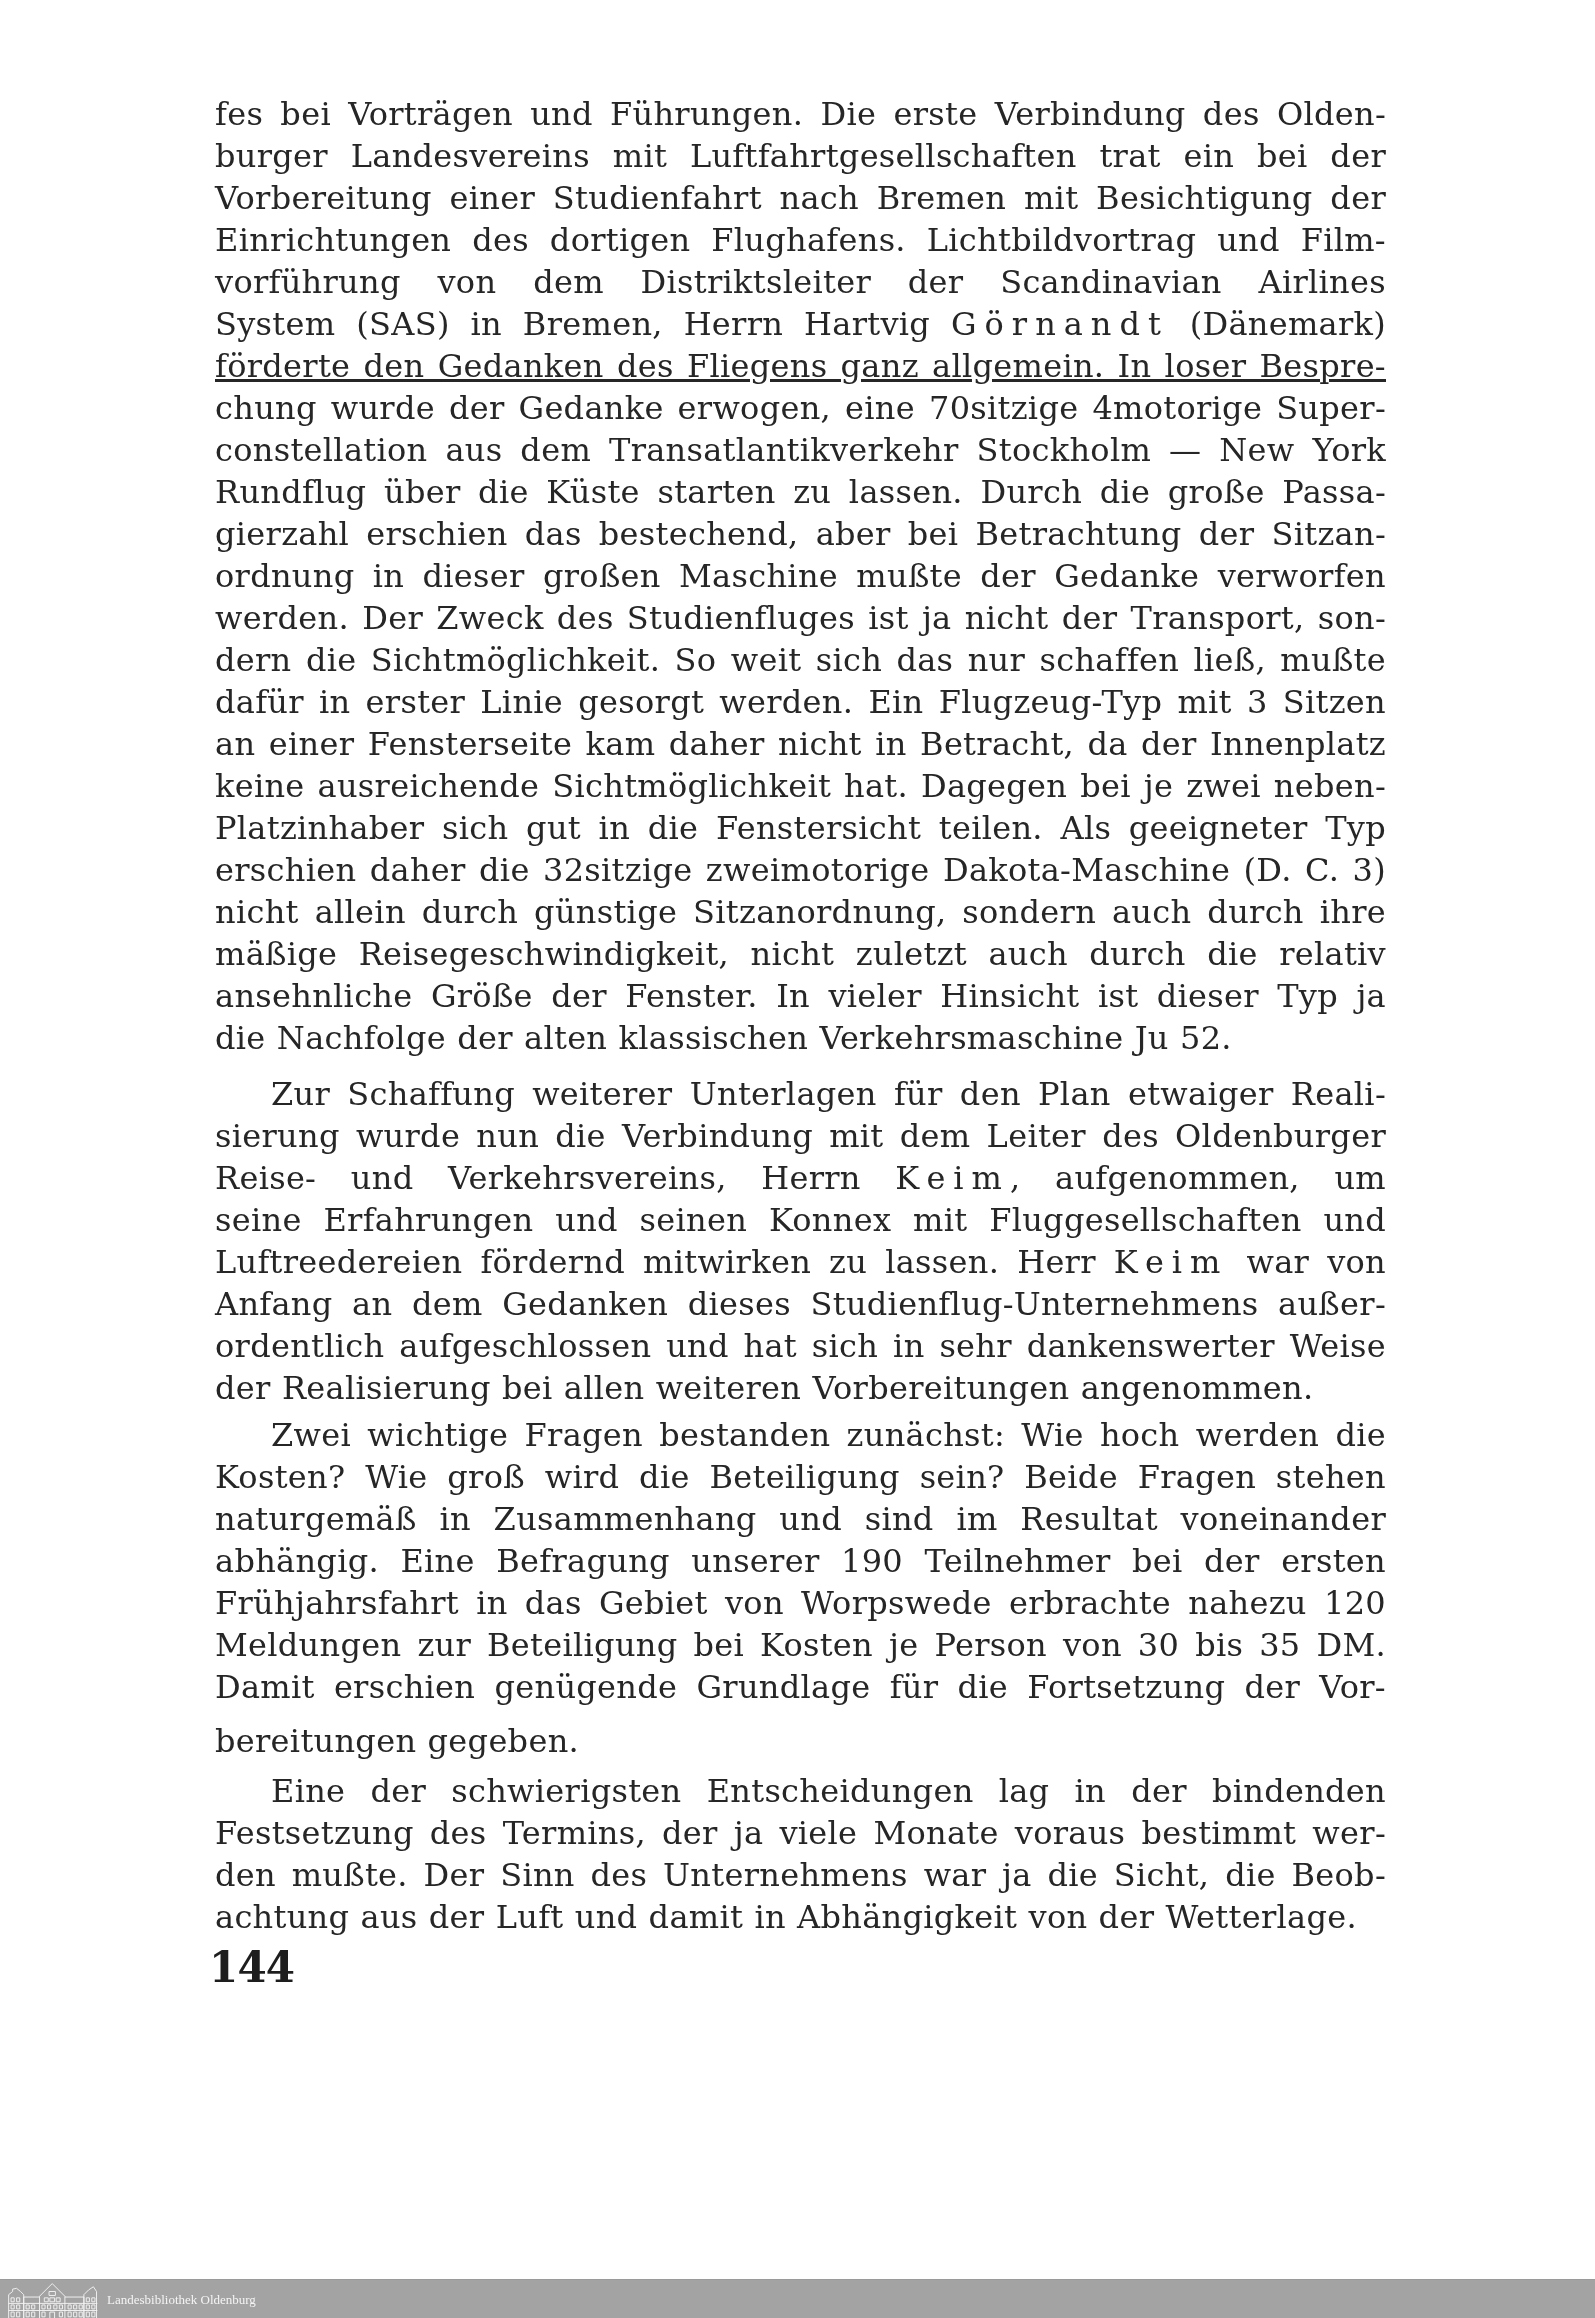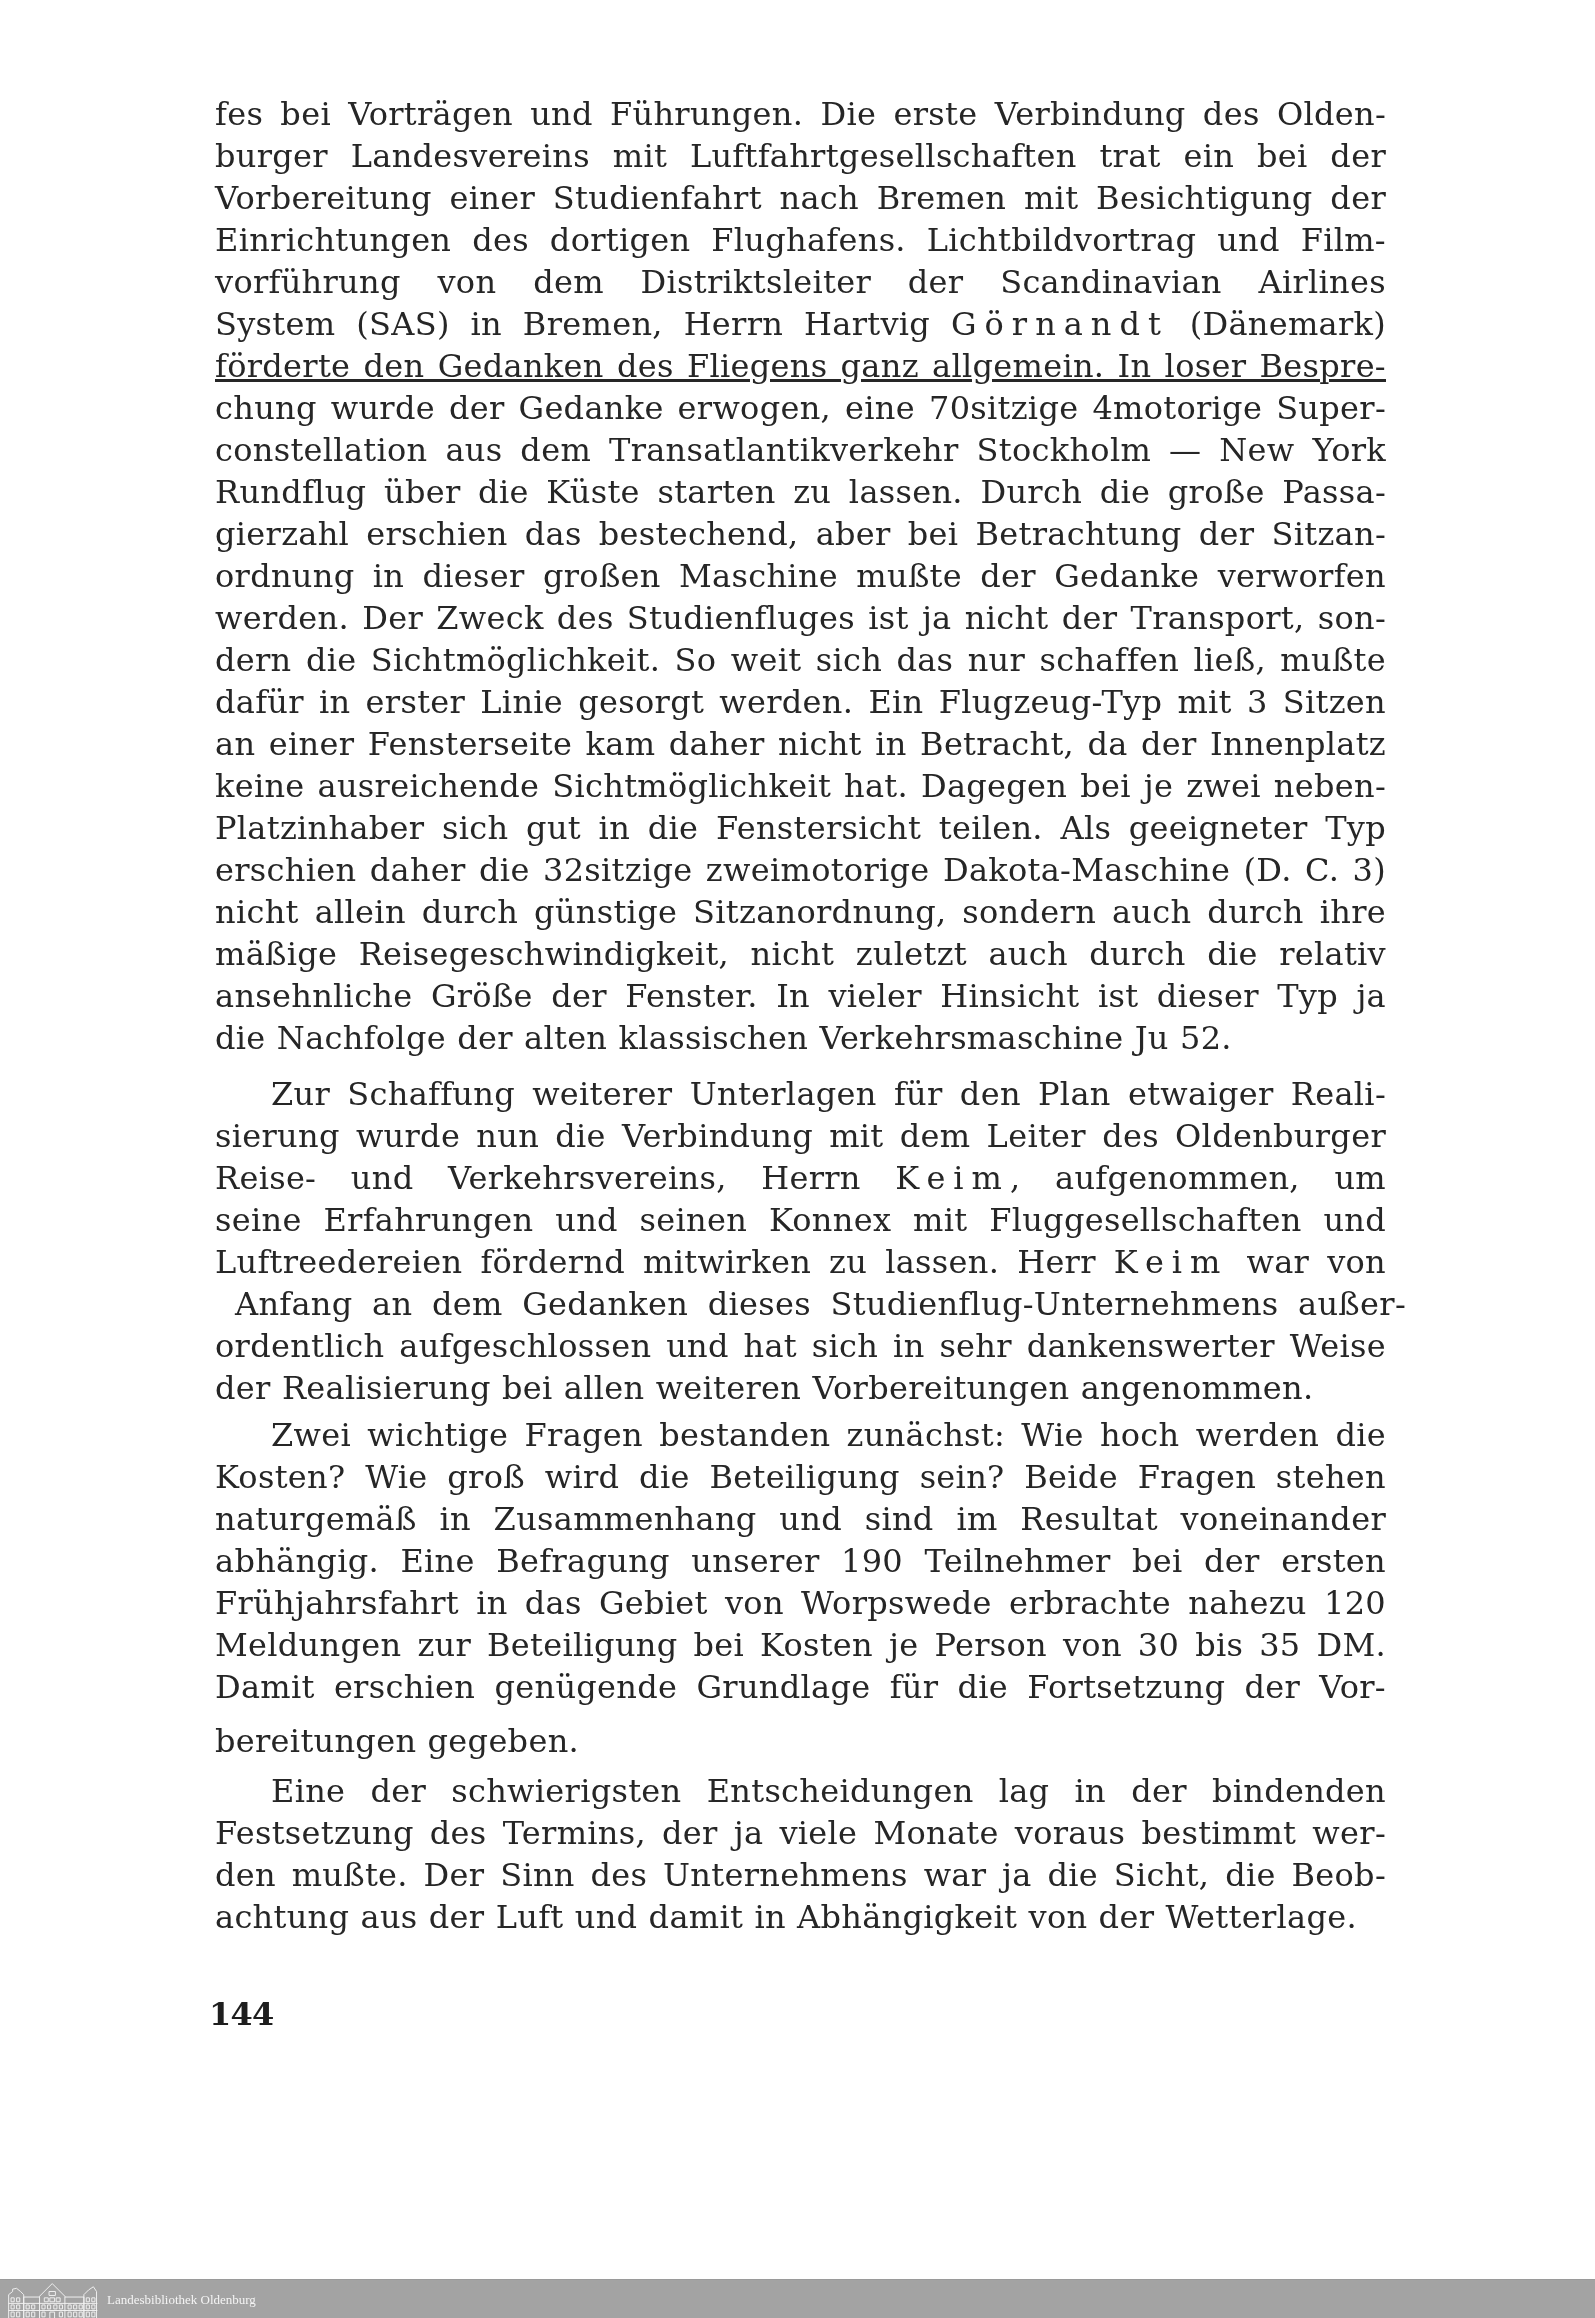--- a/index.html
+++ b/index.html
@@ -54,24 +54,24 @@
     }
     .para.p1 { margin-bottom: 14.4px; }
     .para.p2 { margin-bottom: 4.8px; }
     .para.p3 { margin-bottom: 8px; }
     .spaced {
       letter-spacing: 8px;
     }
     .page-number {
       position: absolute;
       left: 209px;
-      top: 1996px;
+      top: 1949px;
       font-family: "DejaVu Serif", "Liberation Serif", serif;
       font-weight: bold;
-      font-size: 32px;
+      font-size: 42px;
       line-height: 37px;
       color: #1e1e1e;
       letter-spacing: -0.8px;
     }
     .footer-bar {
       position: absolute;
       left: 0;
       top: 2279px;
       width: 1595px;
       height: 40px;
@@ -126,21 +126,21 @@
       <span class="line" style="white-space: normal; width: 1171px; text-align-last: justify;">ansehnliche Größe der Fenster. In vieler Hinsicht ist dieser Typ ja</span>
       <span class="line last" style="white-space: normal; width: 1171px;">die Nachfolge der alten klassischen Verkehrsmaschine Ju 52.</span>
     </p>
 
     <p class="para p2 indent">
       <span class="line first" style="white-space: normal; width: 1171px; text-align-last: justify;">Zur Schaffung weiterer Unterlagen für den Plan etwaiger Reali-</span>
       <span class="line" style="white-space: normal; width: 1171px; text-align-last: justify;">sierung wurde nun die Verbindung mit dem Leiter des Oldenburger</span>
       <span class="line" style="white-space: normal; width: 1171px; text-align-last: justify;">Reise- und Verkehrsvereins, Herrn <span class="spaced">Keim</span>, aufgenommen, um</span>
       <span class="line" style="white-space: normal; width: 1171px; text-align-last: justify;">seine Erfahrungen und seinen Konnex mit Fluggesellschaften und</span>
       <span class="line" style="white-space: normal; width: 1171px; text-align-last: justify;">Luftreedereien fördernd mitwirken zu lassen. Herr <span class="spaced">Keim</span> war von</span>
-      <span class="line" style="white-space: normal; width: 1171px; text-align-last: justify; margin-left: 20px;">Anfang an dem Gedanken dieses Studienflug-Unternehmens außer-</span>
+      <span class="line" style="white-space: normal; width: 1171px; text-align-last: justify;">Anfang an dem Gedanken dieses Studienflug-Unternehmens außer-</span>
       <span class="line" style="white-space: normal; width: 1171px; text-align-last: justify;">ordentlich aufgeschlossen und hat sich in sehr dankenswerter Weise</span>
       <span class="line last" style="white-space: normal; width: 1171px;">der Realisierung bei allen weiteren Vorbereitungen angenommen.</span>
     </p>
 
     <p class="para p3 indent">
       <span class="line first" style="white-space: normal; width: 1171px; text-align-last: justify;">Zwei wichtige Fragen bestanden zunächst: Wie hoch werden die</span>
       <span class="line" style="white-space: normal; width: 1171px; text-align-last: justify;">Kosten? Wie groß wird die Beteiligung sein? Beide Fragen stehen</span>
       <span class="line" style="white-space: normal; width: 1171px; text-align-last: justify;">naturgemäß in Zusammenhang und sind im Resultat voneinander</span>
       <span class="line" style="white-space: normal; width: 1171px; text-align-last: justify;">abhängig. Eine Befragung unserer 190 Teilnehmer bei der ersten</span>
       <span class="line" style="white-space: normal; width: 1171px; text-align-last: justify;">Frühjahrsfahrt in das Gebiet von Worpswede erbrachte nahezu 120</span>

